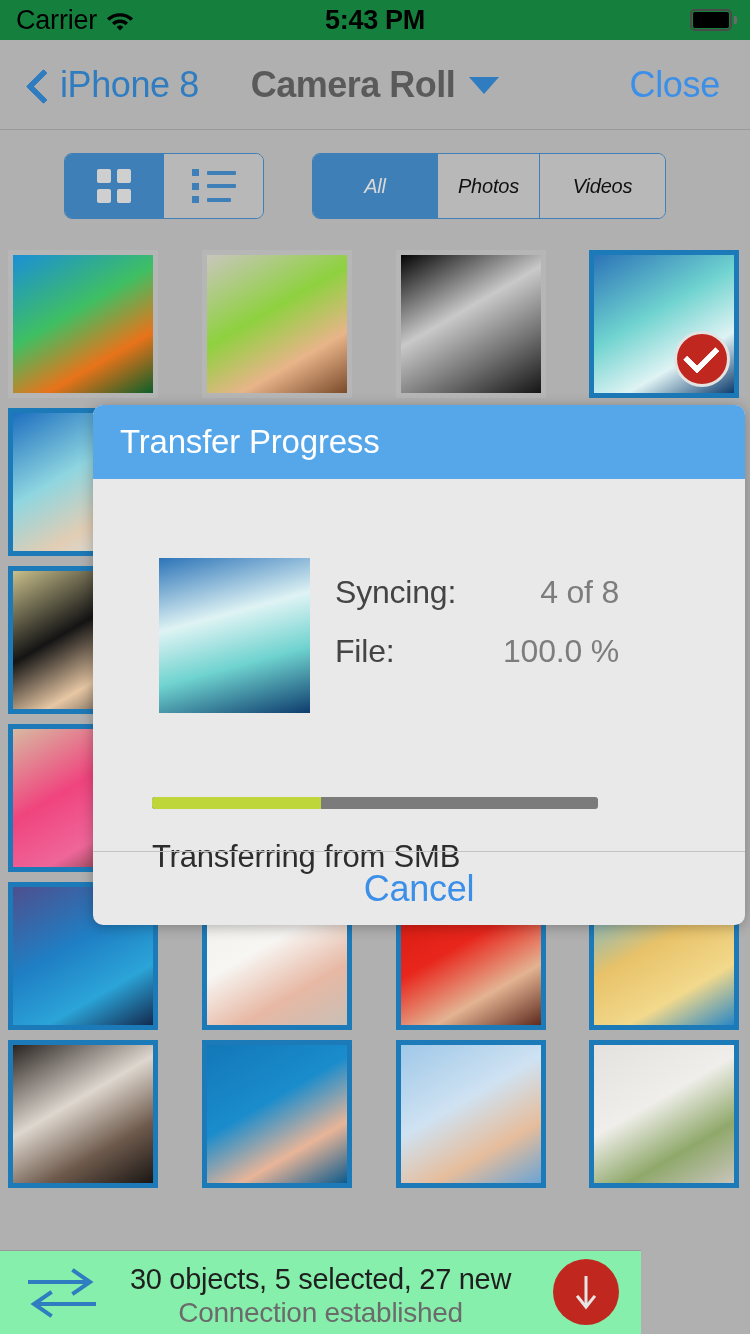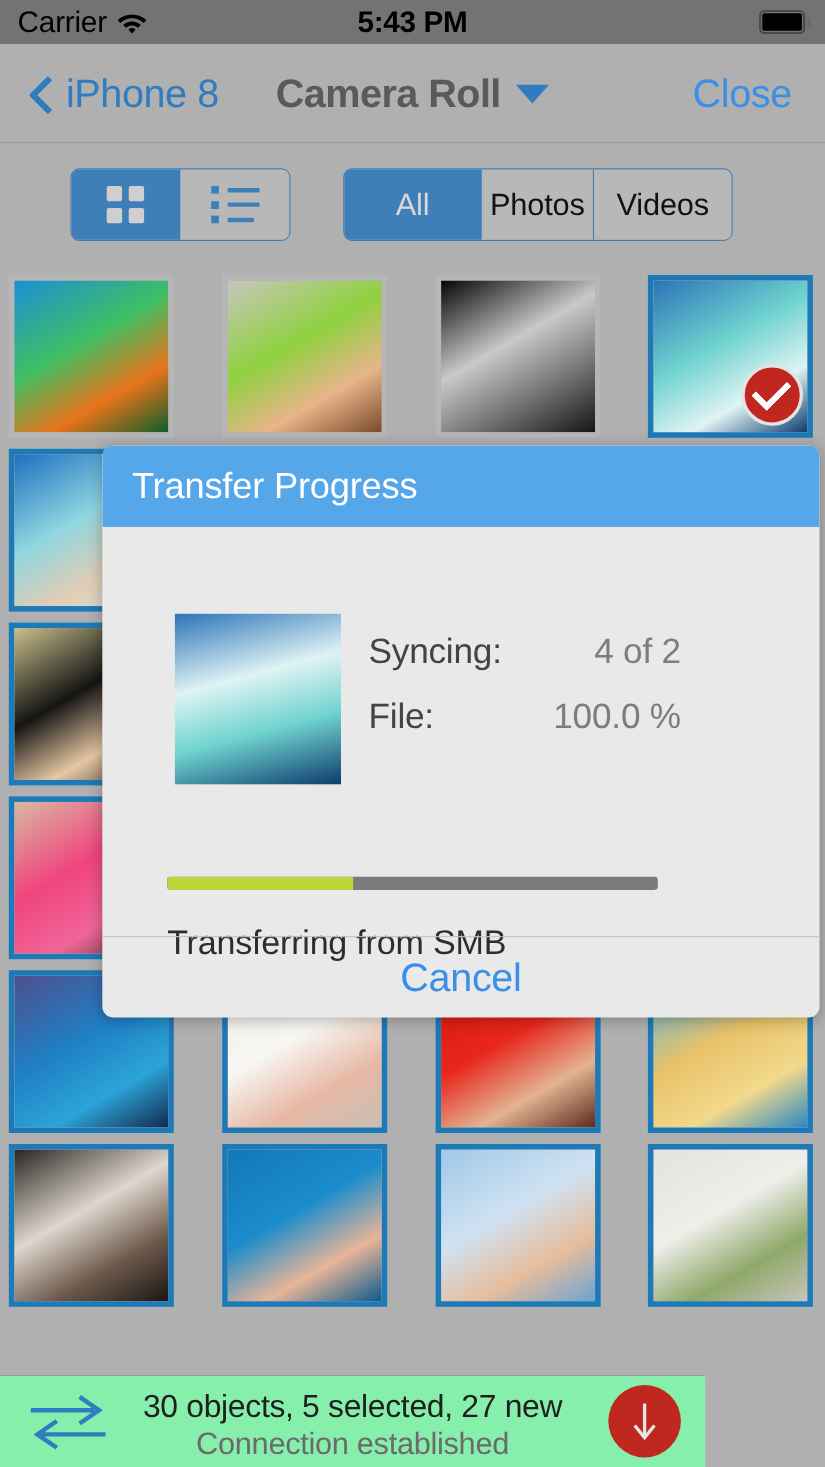--- a/index.html
+++ b/index.html
@@ -7,21 +7,21 @@
     width:750px;height:1334px;overflow:hidden;
     font-family:"Liberation Sans","DejaVu Sans",sans-serif;
     background:#b0b0b0;position:relative;
     -webkit-font-smoothing:antialiased;
   }
   #app{position:absolute;inset:0;width:750px;height:1334px;background:#b0b0b0;}
 
   
   .statusbar{
     position:absolute;left:0;top:0;width:750px;height:40px;
-    background:#737373;
+    background:#15803d;
   }
   .sb-left{position:absolute;left:16px;top:6px;display:flex;align-items:center;gap:9px;}
   .sb-carrier{font-size:27px;color:#000;line-height:28px;letter-spacing:-.2px;}
   .sb-wifi{width:28px;height:22px;position:relative;display:block;}
   .sb-time{
     position:absolute;left:0;right:0;top:6px;text-align:center;
     font-size:27px;font-weight:bold;color:#000;line-height:28px;letter-spacing:-.3px;
   }
   .sb-batt{position:absolute;right:14px;top:9px;width:46px;height:22px;}
   .sb-batt .shell{
@@ -65,22 +65,22 @@
   
   .toolbar{position:absolute;left:0;top:131px;width:750px;height:110px;background:#b0b0b0;}
   .segbar{
     position:absolute;display:flex;border:1px solid #3e7fb8;border-radius:8px;overflow:hidden;
     height:66px;box-sizing:border-box;
   }
   .seg-view{left:64px;top:22px;}
   .seg-filter{left:312px;top:22px;}
   .seg{
     display:flex;align-items:center;justify-content:center;
-    background:#b8b8b8;color:#111;font-size:28px;box-sizing:border-box;cursor:pointer;
-    border-right:1px solid #3e7fb8;letter-spacing:-.2px;
+    background:#b8b8b8;color:#111;font-size:20px;box-sizing:border-box;cursor:pointer;
+    border-right:1px solid #3e7fb8;letter-spacing:-.2px;font-style:italic;
   }
   .seg:last-child{border-right:none;}
   .seg.active{background:#3e7fb8;color:#d8d8d8;}
   .seg-icononly{width:99px;}
   .seg-all{width:125px;}
   .seg-photos{width:102px;}
   .seg-videos{width:125px;}
 
   .ico-grid{width:34px;height:34px;display:grid;grid-template-columns:14px 14px;grid-template-rows:14px 14px;gap:6px;}
   .ico-grid i{background:#cfcfcf;border-radius:2px;display:block;}
@@ -314,21 +314,21 @@
 
   <div class="dialog">
     <div class="dlg-title">
       <span>Transfer Progress</span>
     </div>
     <div class="dlg-body">
       <div class="dlg-thumb" id="dlg-thumb" style="background: linear-gradient(165deg, rgb(44, 116, 184) 0%, rgb(223, 243, 244) 38%, rgb(111, 211, 207) 66%, rgb(14, 60, 110) 100%);"></div>
       <div class="dlg-rows">
         <div class="dlg-row">
           <span class="dlg-label">Syncing:</span>
-          <span class="dlg-value">4 of 2</span>
+          <span class="dlg-value">4 of 8</span>
         </div>
         <div class="dlg-row">
           <span class="dlg-label">File:</span>
           <span class="dlg-value">100.0 %</span>
         </div>
       </div>
       <div class="progress-wrap">
         <div class="progress-fill" id="progress-fill" style="width: 38%;"></div>
       </div>
       <div class="dlg-status">Transferring from SMB</div>

